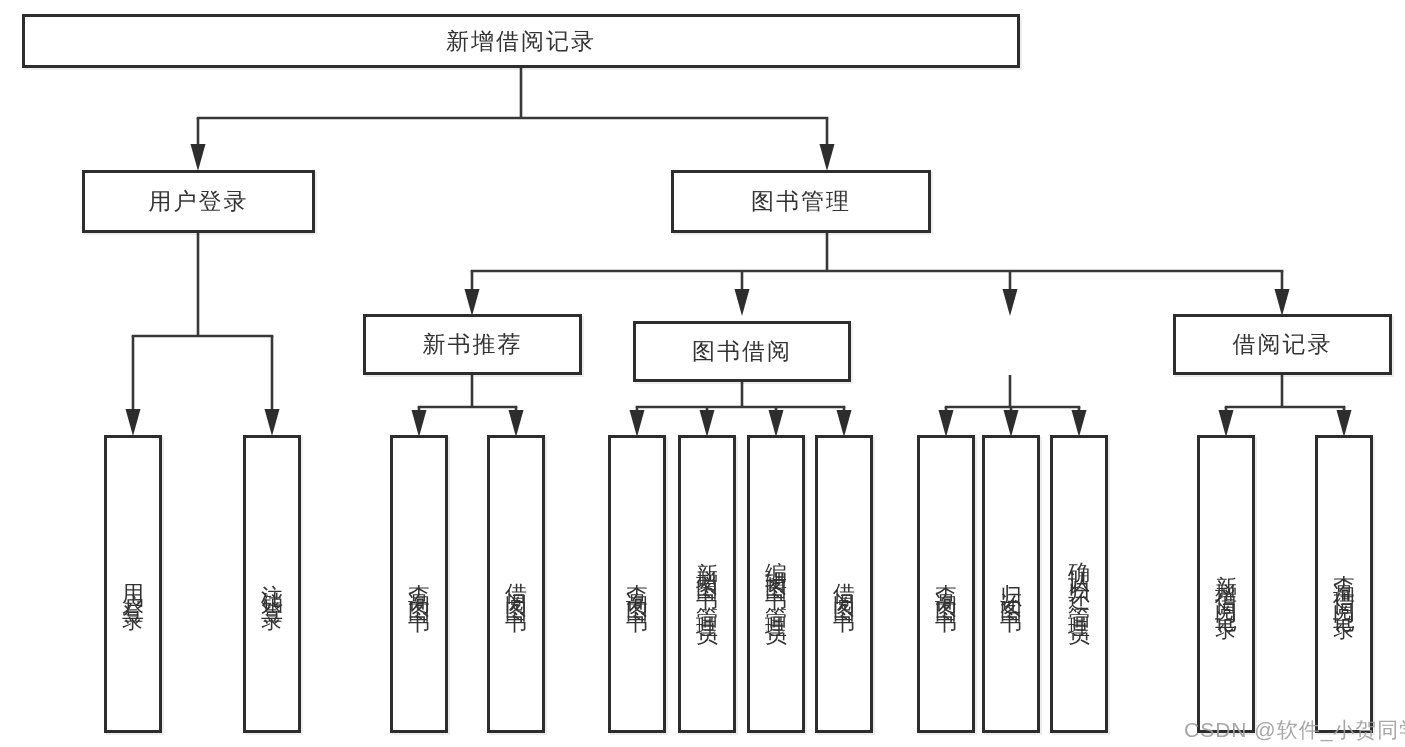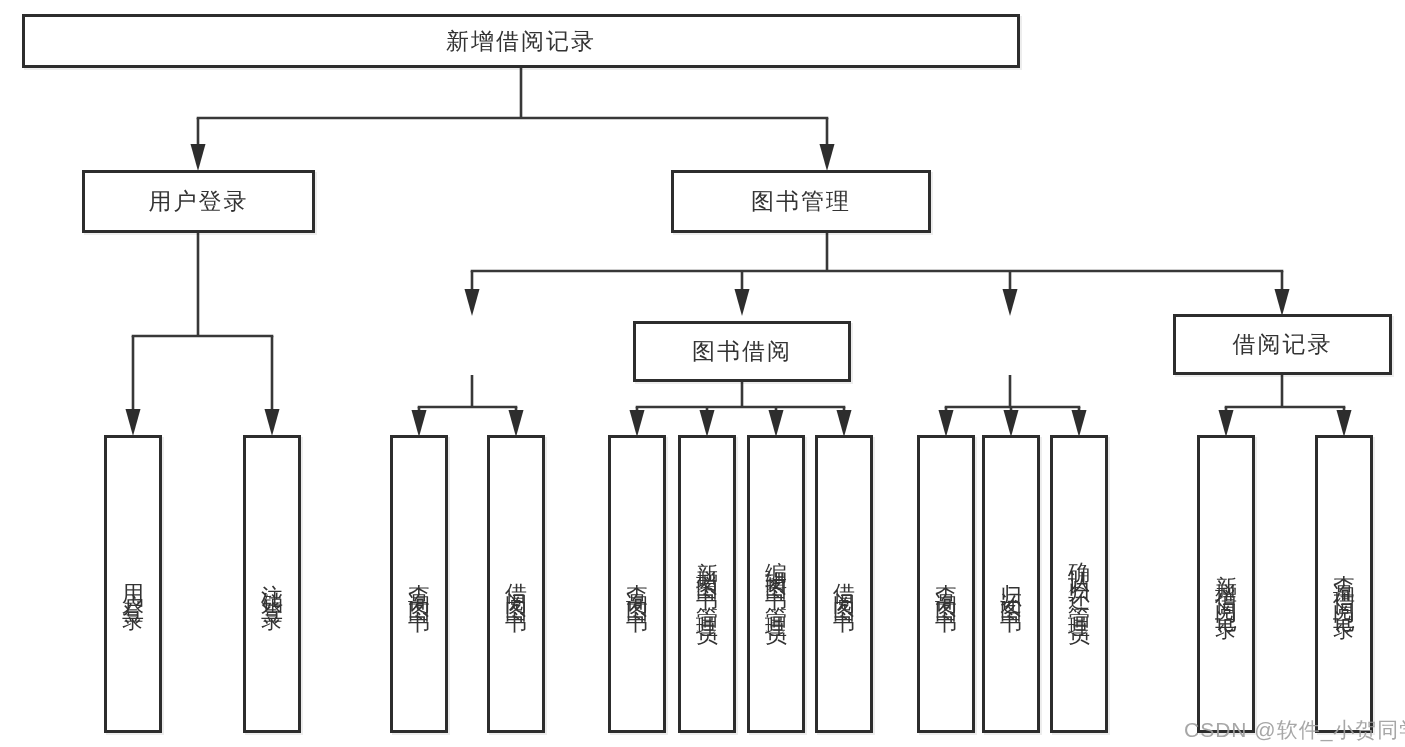--- a/index.html
+++ b/index.html
@@ -133,20 +133,23 @@
     <span class="lbl">新增借阅记录</span>
   </div>
 
   <div class="node h" style="left:82px;top:170px;width:233px;height:63px">
     <span class="lbl">用户登录</span>
   </div>
   <div class="node h" style="left:671px;top:170px;width:260px;height:63px">
     <span class="lbl">图书管理</span>
   </div>
 
+  <div class="node h" style="left:363px;top:314px;width:219px;height:61px">
+    <span class="lbl">新书推荐</span>
+  </div>
   <div class="node h" style="left:633px;top:321px;width:218px;height:61px">
     <span class="lbl">图书借阅</span>
   </div>
   <div class="node h" style="left:1173px;top:314px;width:219px;height:61px">
     <span class="lbl">借阅记录</span>
   </div>
 
   <div class="node v" style="left:104px;top:435px;width:58px;height:298px">
     <span class="vlbl">用户登录</span>
   </div>

